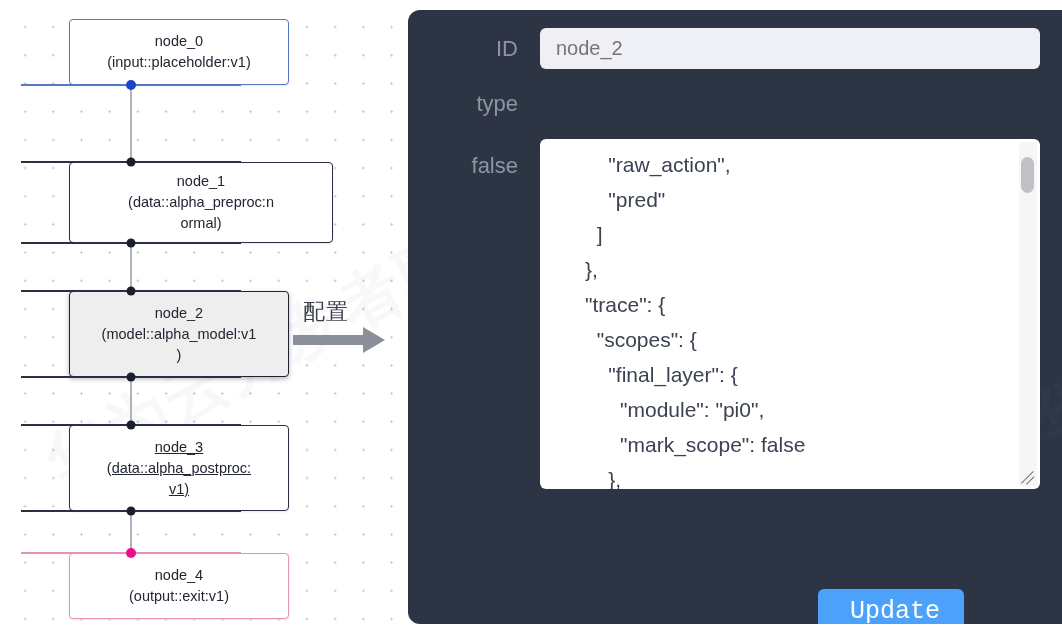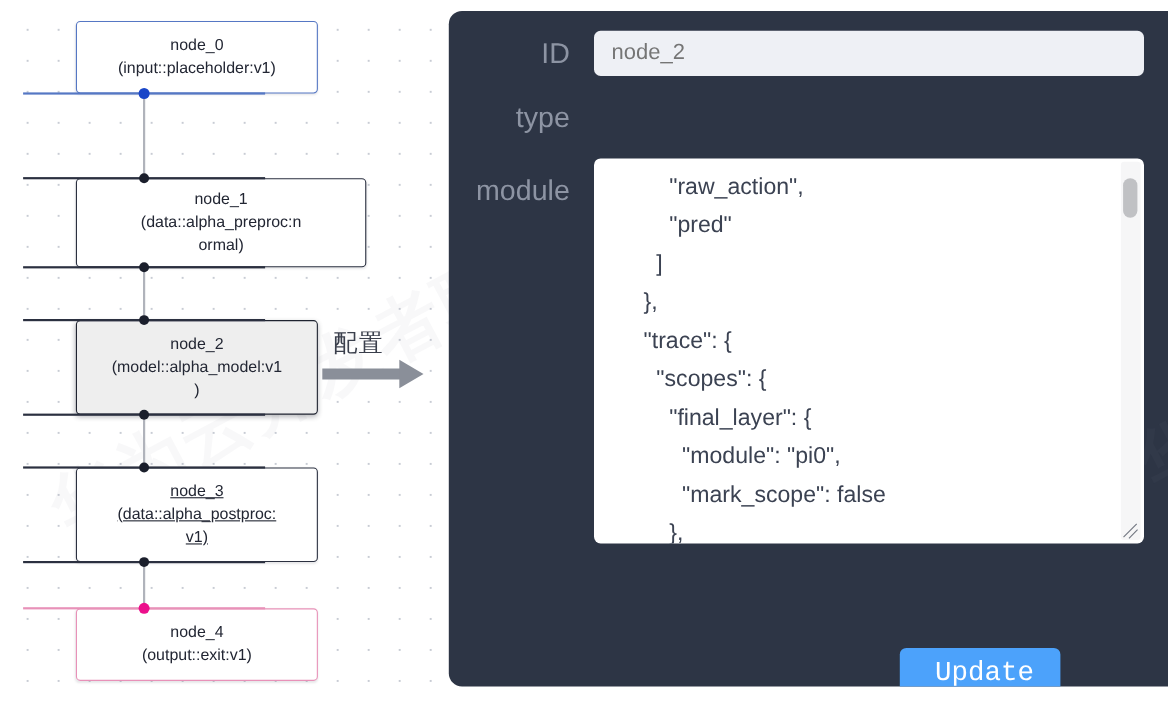--- a/index.html
+++ b/index.html
@@ -151,21 +151,21 @@
     display: flex;
     align-items: center;
     margin-bottom: 22px;
   }
   .field-label {
     width: 110px;
     flex: 0 0 110px;
     text-align: right;
     padding-right: 22px;
     box-sizing: border-box;
-    font-size: 26px;
+    font-size: 22px;
     color: #8d94a3;
   }
   .text-input {
     flex: 1 1 auto;
     height: 41px;
     background: #eef0f5;
     border: none;
     border-radius: 6px;
     box-sizing: border-box;
     padding: 0 16px;
@@ -333,21 +333,21 @@
     <div class="field-row">
       <div class="field-label">ID</div>
       <input class="text-input" type="text" placeholder="node_2" style="">
     </div>
 
     <div class="field-row">
       <div class="field-label">type</div>
     </div>
 
     <div class="config-row">
-      <div class="field-label">module</div>
+      <div class="field-label">false</div>
       <div class="textarea-wrap">
         <textarea id="config-textarea" spellcheck="false" style="">          "raw_action",
           "pred"
         ]
       },
       "trace": {
         "scopes": {
           "final_layer": {
             "module": "pi0",
             "mark_scope": false

